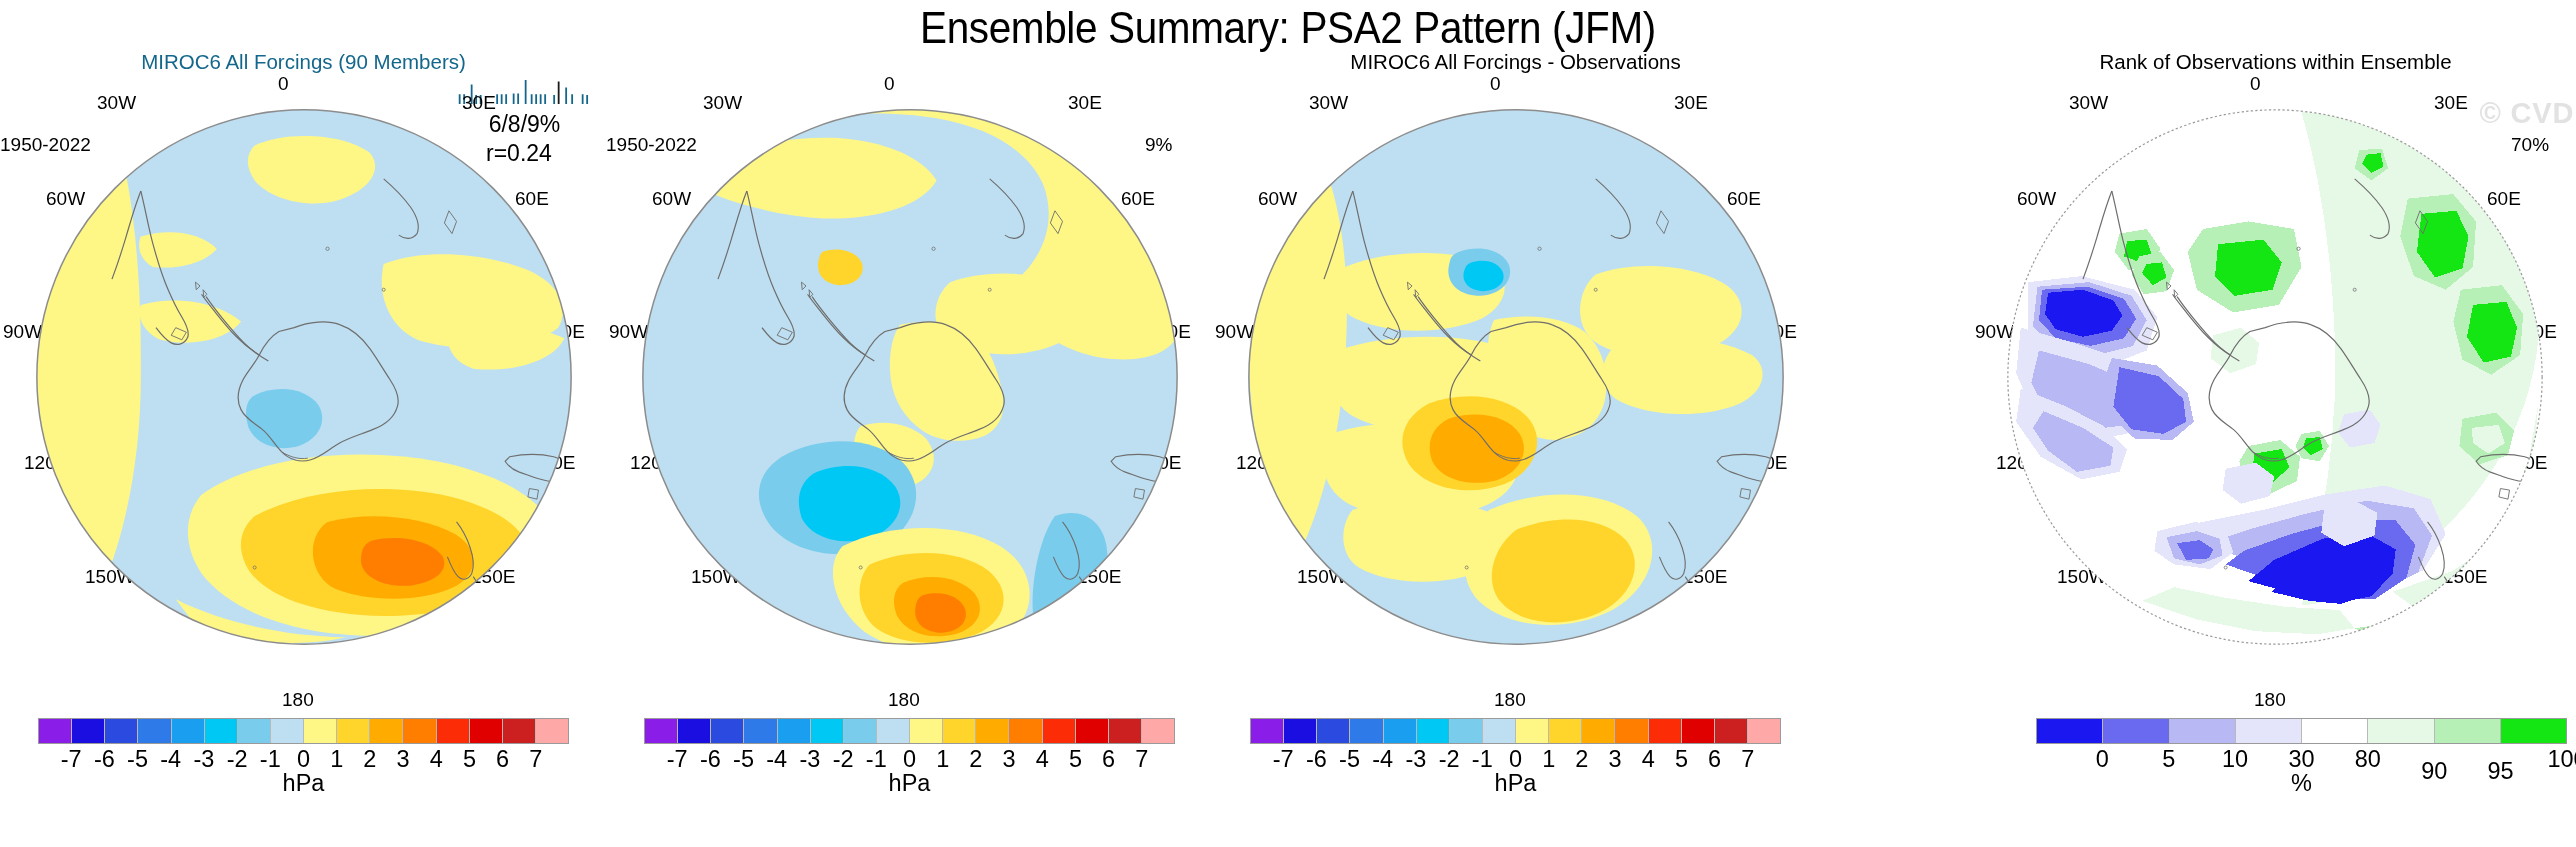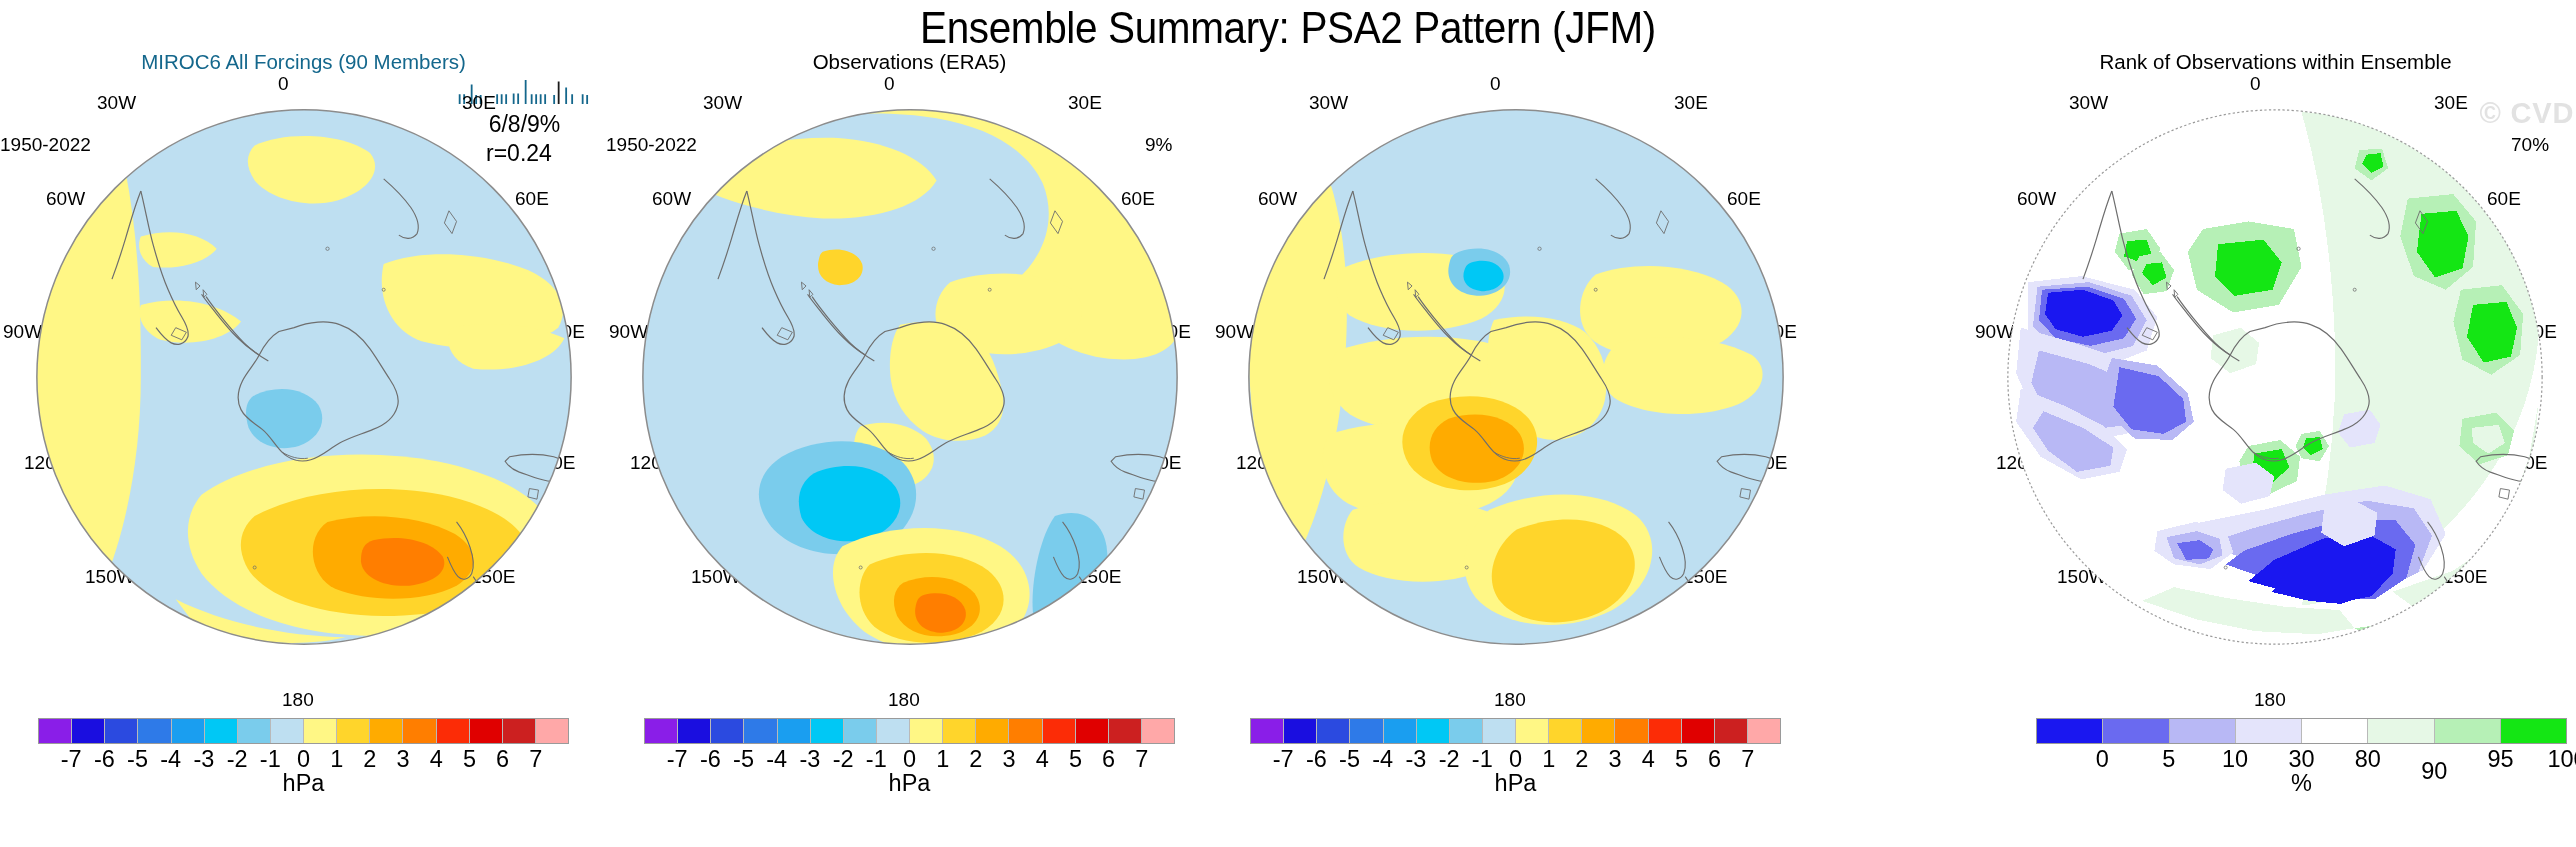--- a/index.html
+++ b/index.html
@@ -230,21 +230,20 @@
           <i style="left: 75%;">4</i>
           <i style="left: 81.25%;">5</i>
           <i style="left: 87.5%;">6</i>
           <i style="left: 93.75%;">7</i>
         </div>
       <div class="cbar-unit">hPa</div>
     </div>
   </div>
 
   <div class="panel" style="left:606px;">
-    <div class="panel-title">Observations (ERA5)</div>
 
     <div class="corner-lab" style="left:0px;top:84px;">1950-2022</div>
     <div class="corner-lab" style="left:539px;top:84px;">9%</div>
 
     <div class="lon-lab" style="left:278px;top:23px;">0</div>
     <div class="lon-lab" style="left:97px;top:42px;">30W</div>
     <div class="lon-lab" style="left:462px;top:42px;">30E</div>
     <div class="lon-lab" style="left:46px;top:138px;">60W</div>
     <div class="lon-lab" style="left:515px;top:138px;">60E</div>
     <div class="lon-lab" style="left:3px;top:271px;">90W</div>
@@ -338,20 +337,21 @@
           <i style="left: 75%;">4</i>
           <i style="left: 81.25%;">5</i>
           <i style="left: 87.5%;">6</i>
           <i style="left: 93.75%;">7</i>
         </div>
       <div class="cbar-unit">hPa</div>
     </div>
   </div>
 
   <div class="panel" style="left:1212px;">
+    <div class="panel-title">MIROC6 All Forcings - Observations</div>
 
     <div class="lon-lab" style="left:278px;top:23px;">0</div>
     <div class="lon-lab" style="left:97px;top:42px;">30W</div>
     <div class="lon-lab" style="left:462px;top:42px;">30E</div>
     <div class="lon-lab" style="left:46px;top:138px;">60W</div>
     <div class="lon-lab" style="left:515px;top:138px;">60E</div>
     <div class="lon-lab" style="left:3px;top:271px;">90W</div>
     <div class="lon-lab" style="left:551px;top:271px;">90E</div>
     <div class="lon-lab" style="left:24px;top:402px;">120W</div>
     <div class="lon-lab" style="left:531px;top:402px;">120E</div>
@@ -544,21 +544,21 @@
           <span style="background: rgb(182, 240, 182);"></span>
           <span style="background: rgb(20, 230, 20);"></span>
         </div>
       <div class="cbar-ticks">
           <i style="left: 12.5%;">0</i>
           <i style="left: 25%;">5</i>
           <i style="left: 37.5%;">10</i>
           <i style="left: 50%;">30</i>
           <i style="left: 62.5%;">80</i>
           <i style="left: 75%; margin-top: 12px;">90</i>
-          <i style="left: 87.5%;">95</i>
+          <i style="left: 87.5%; margin-top: 12px;">95</i>
           <i style="left: 100%;">100</i>
         </div>
       <div class="cbar-unit">%</div>
     </div>
   </div>
 
 </div>
 
 
 </body></html>

